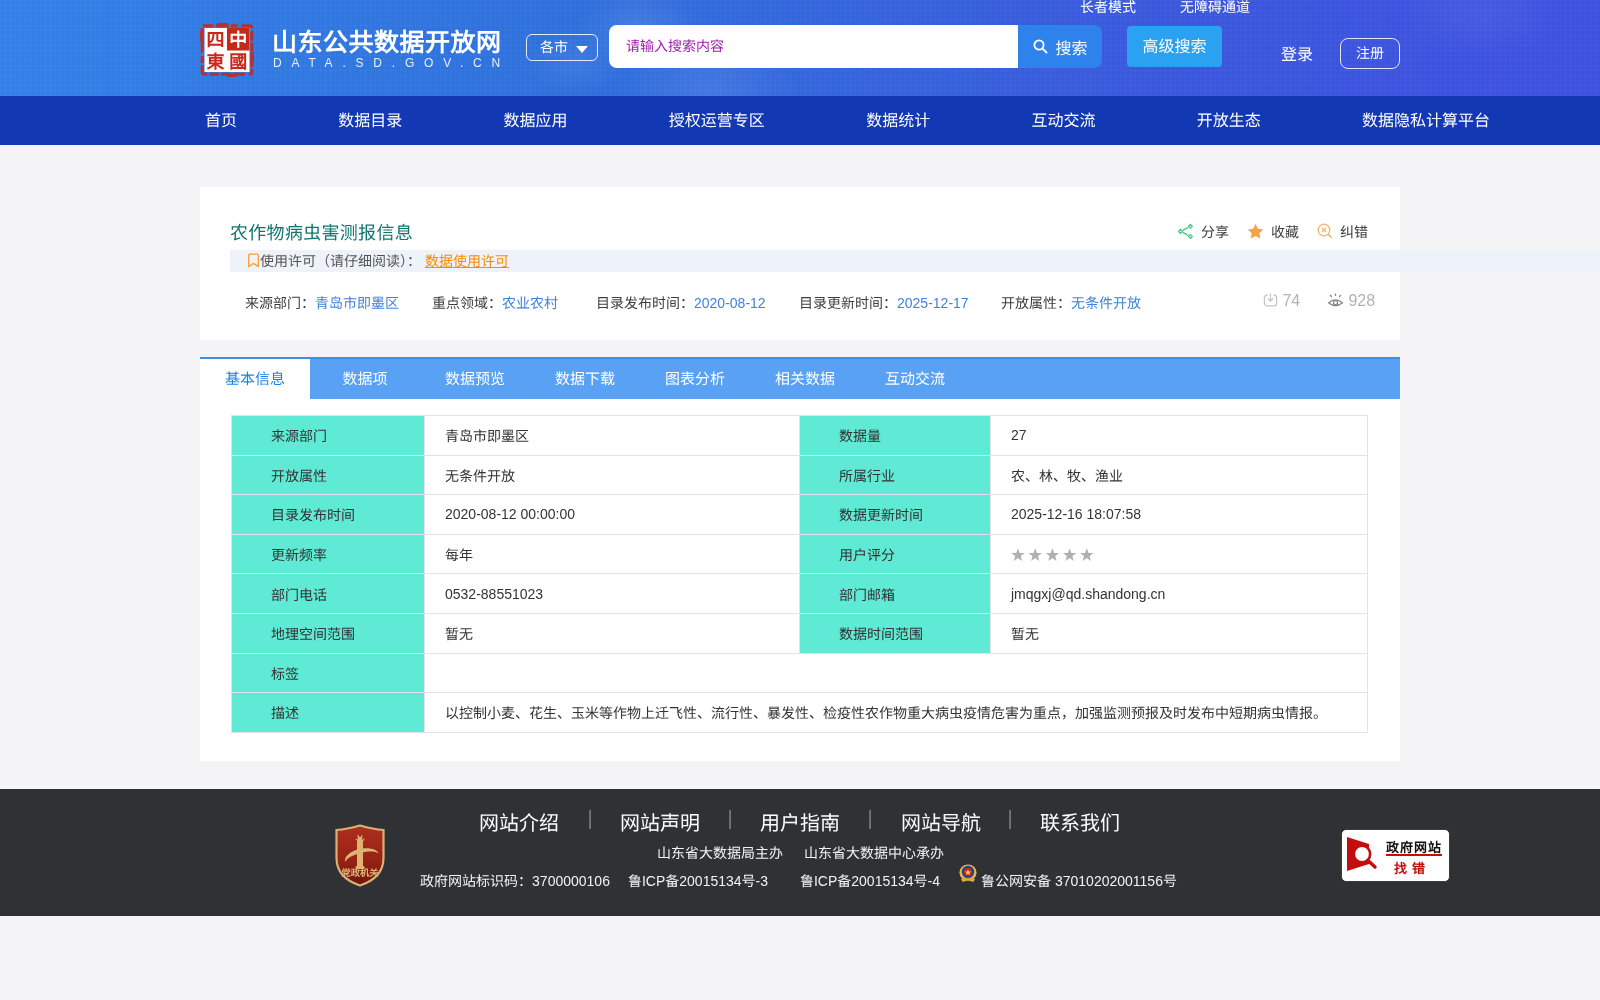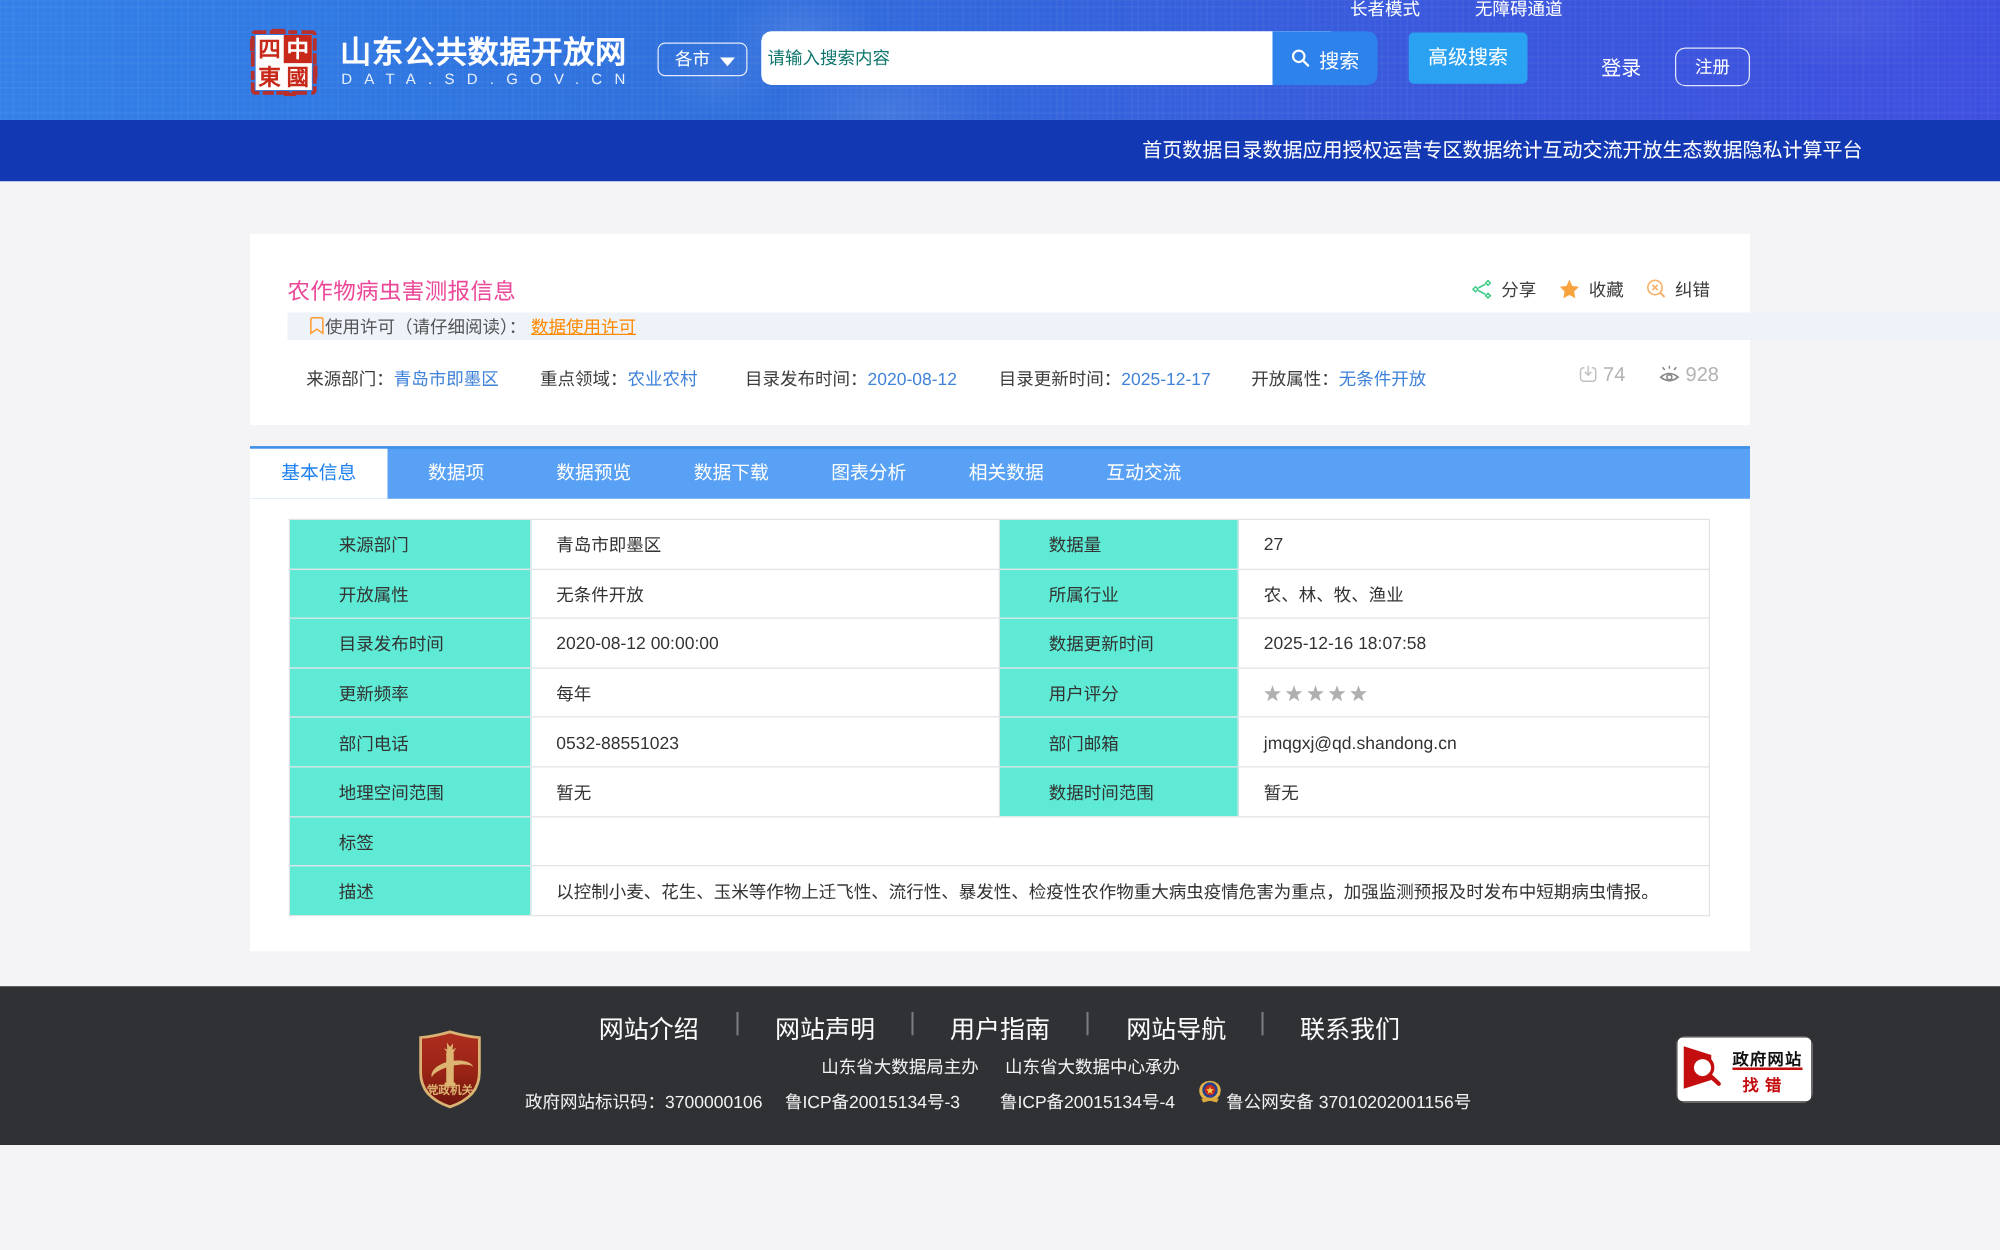--- a/index.html
+++ b/index.html
@@ -18,34 +18,34 @@
     repeating-linear-gradient(0deg, rgba(255,255,255,0.03) 0 1px, transparent 1px 5px),
     repeating-linear-gradient(90deg, rgba(255,255,255,0.03) 0 1px, transparent 1px 5px),
     linear-gradient(90deg, #3381e8 0%, #2f70dc 35%, #3a58dc 72%, #3e50e0 100%);
 }
 .toplink { position:absolute; top:0; line-height:15px; font-size:14px; color:#fff; }
 .logo-seal { position:absolute; left:200px; top:23px; }
 .site-title { position:absolute; left:272px; top:27.5px; line-height:28px; color:#fff; font-size:25px; font-weight:bold; letter-spacing:0.5px; }
 .site-sub { position:absolute; left:273px; top:57.5px; line-height:11px; color:rgba(255,255,255,0.88); font-size:12px; letter-spacing:9.8px; }
 .city-sel { position:absolute; left:526px; top:34px; width:72px; height:27px; border:1px solid rgba(255,255,255,0.85); border-radius:6px; color:#fff; font-size:14px; line-height:25px; padding-left:13px; }
 .city-sel .tri { position:absolute; right:9px; top:11px; width:0; height:0; border-left:6px solid transparent; border-right:6px solid transparent; border-top:7px solid #fff; }
-.search-input { position:absolute; left:609px; top:25px; width:456px; height:43px; background:#fff; border-radius:8px 0 0 8px; color:#0f766e; font-size:14px; line-height:43px; padding-left:5px; }
+.search-input { position:absolute; left:609px; top:25px; width:456px; height:43px; background:#fff; border-radius:8px 0 0 8px; color:#a21caf; font-size:14px; line-height:43px; padding-left:17px; }
 .search-btn { position:absolute; left:1018px; top:25px; width:84px; height:43px; background:#2e82ec; border-radius:0 8px 8px 0; color:#fff; font-size:16px; display:flex; align-items:center; justify-content:center; gap:6px; }
 .adv-btn { position:absolute; left:1127px; top:26px; width:95px; height:41px; background:#2ba2f1; border-radius:4px; color:#fff; font-size:16px; text-align:center; line-height:41px; }
 .login { position:absolute; left:1281px; top:40.5px; color:#fff; font-size:16px; }
 .reg { position:absolute; left:1340px; top:38px; width:60px; height:31px; border:1px solid rgba(255,255,255,0.85); border-radius:8px; color:#fff; font-size:14px; text-align:center; line-height:29px; }
 
 
 .nav { position:absolute; left:0; top:96px; width:1600px; height:49px; background:#1238b4; }
-.nav-in { position:absolute; left:205px; top:0; width:1285px; height:48px; display:flex; justify-content:flex-end; align-items:center; }
+.nav-in { position:absolute; left:205px; top:0; width:1285px; height:48px; display:flex; justify-content:space-between; align-items:center; }
 .nav-in span { color:#fff; font-size:16px; transform:translateY(-1.5px); }
 
 
 .card1 { position:absolute; left:200px; top:187px; width:1200px; height:153px; background:#fff; }
-.ds-title { position:absolute; left:30px; top:36px; line-height:21px; font-size:18px; color:#ec4899; letter-spacing:0.3px; }
+.ds-title { position:absolute; left:30px; top:36px; line-height:21px; font-size:18px; color:#0f766e; letter-spacing:0.3px; }
 .ops { position:absolute; top:36px; height:16px; display:flex; align-items:center; font-size:14px; color:#3d3d3d; }
 .ops svg { margin-right:7px; }
 .lic-bar { position:absolute; left:30px; top:63px; width:1373px; height:22px; background:#eef3fa; font-size:14px; color:#555; line-height:22px; }
 .lic-bar .lk { color:#ff8a00; text-decoration:underline; }
 .meta { position:absolute; left:30px; top:105px; width:1150px; height:18px; font-size:14px; color:#3d3d3d; }
 .meta .lk { color:#4083d9; }
 .meta .num { color:#b3b3b5; font-size:16px; }
 
 
 .card2 { position:absolute; left:200px; top:357px; width:1200px; height:404px; background:#fff; }

